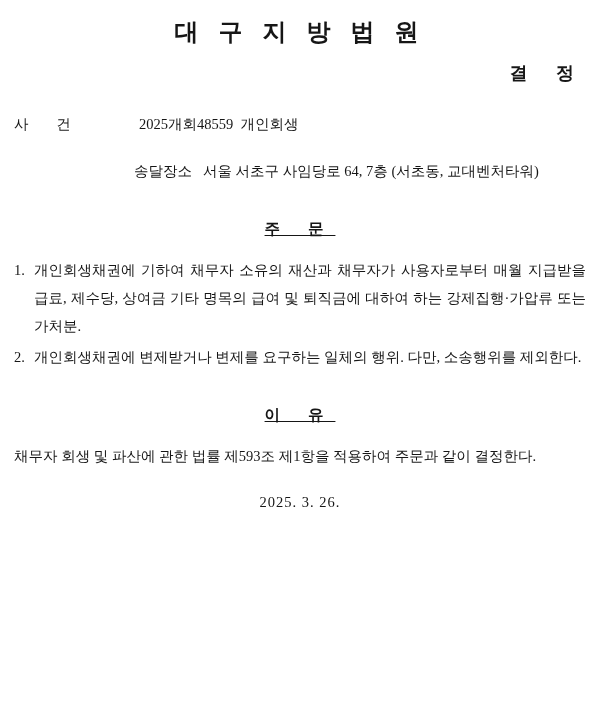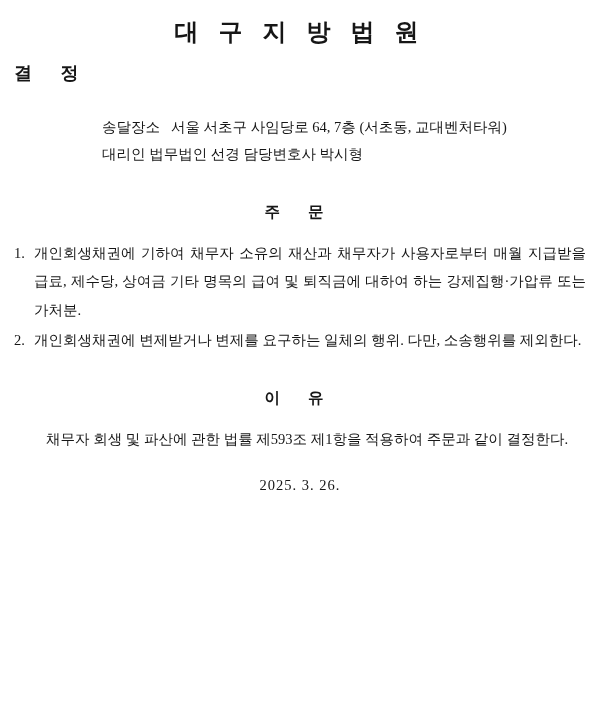--- a/index.html
+++ b/index.html
@@ -23,21 +23,21 @@
   }
   .court-title {
     text-align: center;
     font-size: 24px;
     font-weight: bold;
     letter-spacing: 7px;
     margin-top: 18px;
     line-height: 1.2;
   }
   .doc-kind {
-    text-align: left;
+    text-align: right;
     font-size: 18px;
     font-weight: bold;
     letter-spacing: 12px;
     margin-top: 16px;
     line-height: 1.2;
   }
   .fields {
     margin-top: 30px;
     font-size: 14.5px;
   }
@@ -52,34 +52,35 @@
     flex: 0 0 125px;
     letter-spacing: 12px;
     white-space: nowrap;
   }
   .field-value {
     flex: 1 1 auto;
     white-space: pre-wrap;
   }
   .addr-block {
     margin-top: 22px;
-    margin-left: 88px;
+    margin-left: 120px;
     font-size: 14.5px;
     line-height: 1.85;
   }
   .addr-line {
     white-space: pre-wrap;
   }
   .section-heading {
     text-align: center;
     font-size: 15.5px;
     font-weight: bold;
     letter-spacing: 12px;
     margin-top: 34px;
     margin-bottom: 16px;
+    text-decoration: underline;
   }
   .para {
     font-size: 14.5px;
     line-height: 1.95;
     text-align: justify;
     text-justify: inter-character;
     word-break: keep-all;
   }
   .list {
     margin-top: 16px;
@@ -98,43 +99,45 @@
     flex: 1 1 auto;
     text-align: justify;
     text-justify: inter-character;
     word-break: keep-all;
     font-family: Liberation Serif, serif;
   }
   .reason-para {
     font-size: 14.5px;
     line-height: 1.95;
     word-break: keep-all;
-    margin-left: 32px;
   }
   .date {
     text-align: center;
     font-size: 14.5px;
     margin-top: 24px;
     letter-spacing: 1px;
   }
 </style>
 </head>
 <body>
 
 <div class="page">
 
   <div class="court-title">대 구 지 방 법 원</div>
   <div class="doc-kind">결 정</div>
 
   <div class="fields">
+    <div class="field-row">
+      <div class="field-label">사      건</div>
+      <div class="field-value">2025개회48559  개인회생</div>
+    </div>
   </div>
 
   <div class="addr-block">
     <div class="addr-line">송달장소   서울 서초구 사임당로 64, 7층 (서초동, 교대벤처타워)</div>
-    <div class="addr-line">대리인 법무법인 선경 담당변호사 박시형</div>
   </div>
 
   <div class="section-heading">주      문</div>
 
 
   <div class="list">
     <div class="list-item">
       <div class="list-num">1.</div>
       <div class="list-text">개인회생채권에 기하여 채무자 소유의 재산과 채무자가 사용자로부터 매월 지급받을 급료, 제수당, 상여금 기타 명목의 급여 및 퇴직금에 대하여 하는 강제집행·가압류 또는 가처분.</div>
     </div>

